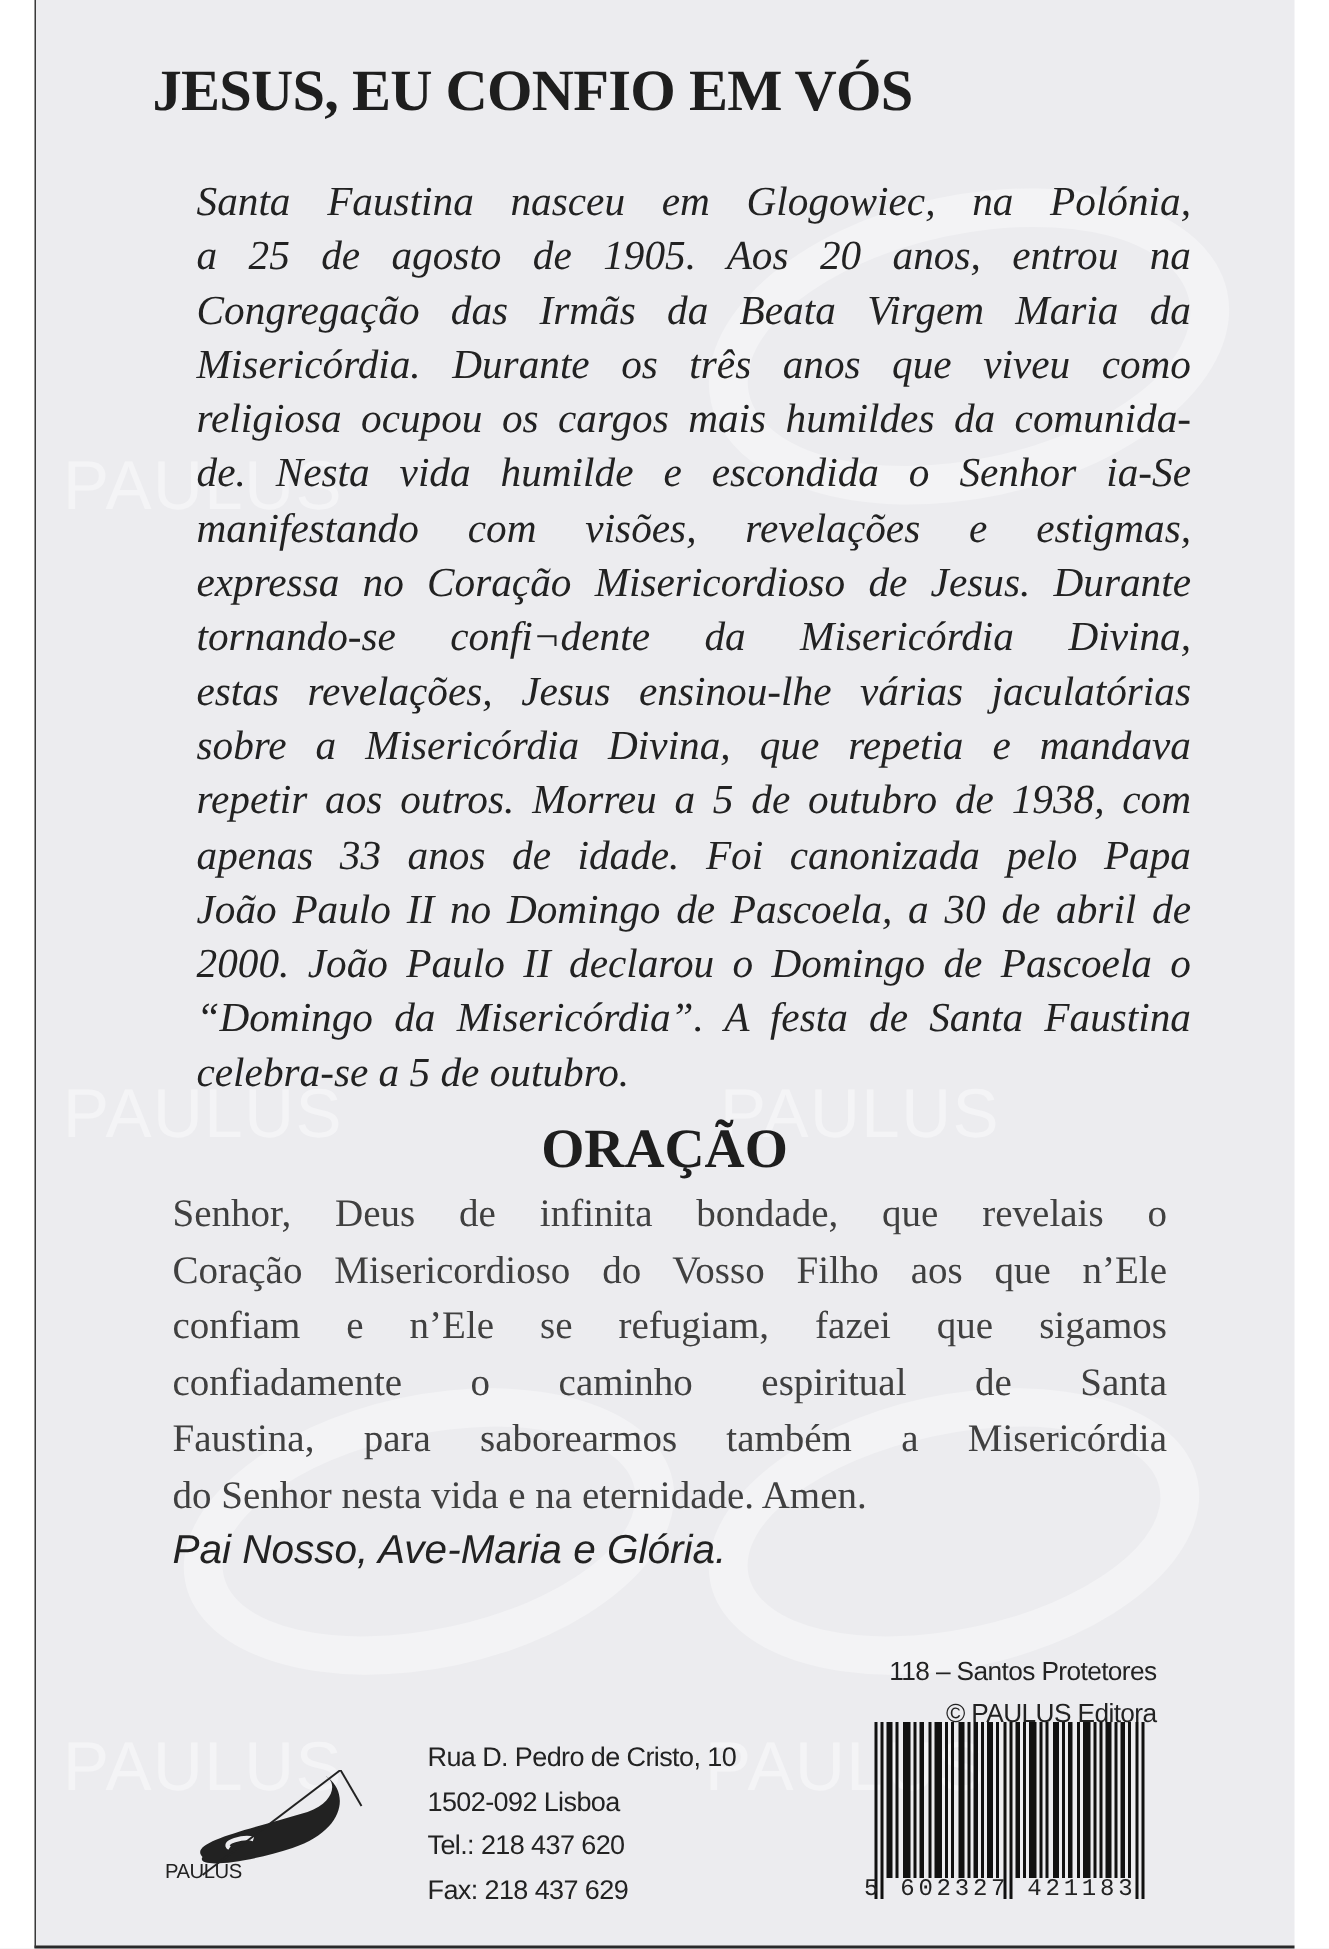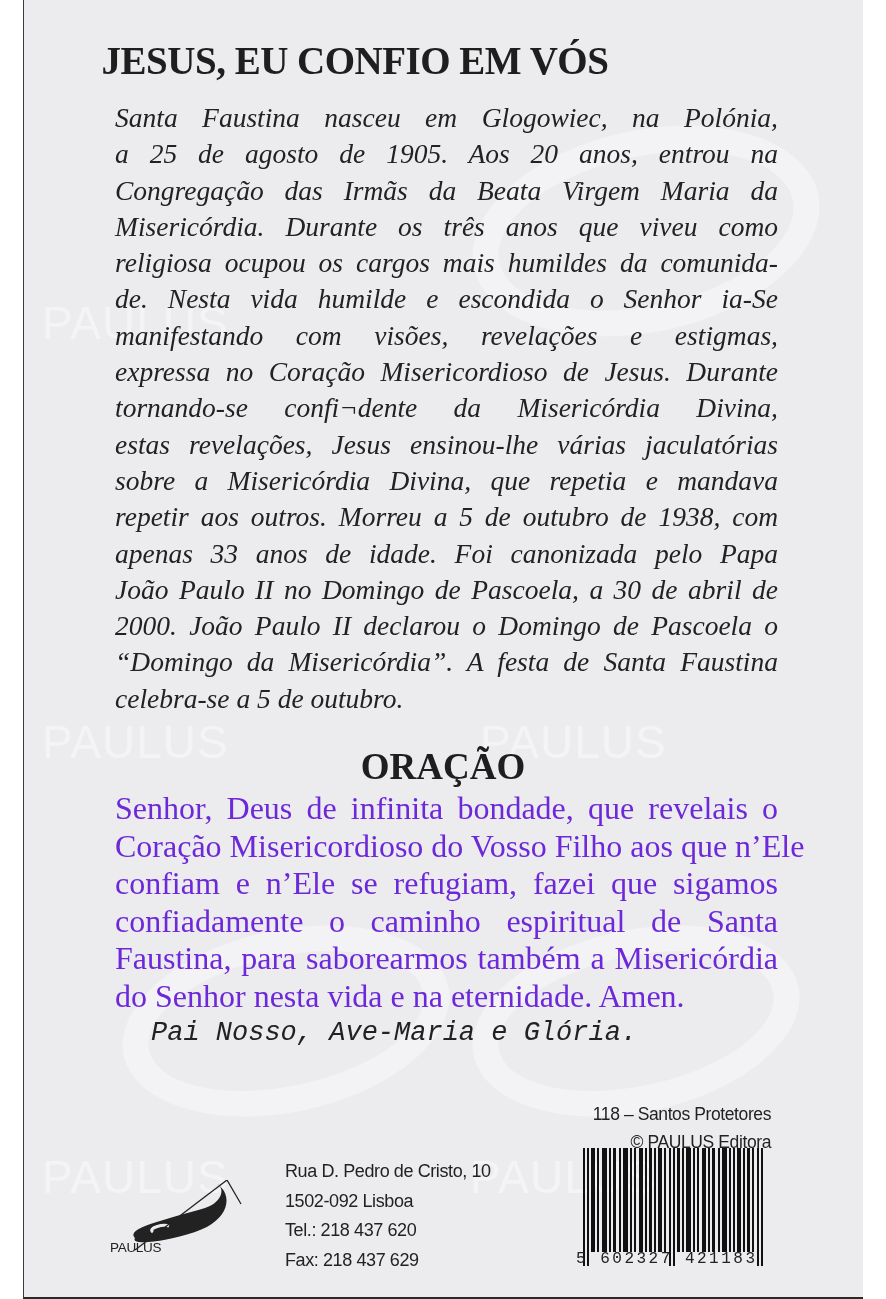--- a/index.html
+++ b/index.html
@@ -10,37 +10,37 @@
   }
   .wm { position:absolute; font-family:"Liberation Sans", sans-serif; font-size:46px; color:#f4f4f6; letter-spacing:1px; pointer-events:none; }
   .swirl { position:absolute; border-radius:50%; border:26px solid #f3f3f5; pointer-events:none; }
   .title {
     position:absolute; left:0; top:38px; width:710px; text-align:center;
     font-family:"Liberation Serif", serif; font-weight:bold; font-size:39px; color:#1e1e1e; letter-spacing:-0.5px;
   }
   .bio {
     position:absolute; left:115px; top:100px; width:663px;
     font-family:"Liberation Serif", serif; font-style:italic; font-size:27.5px; line-height:36.3px;
-    color:#222; text-align:justify; margin:0;
+    color:#222; text-align:justify; margin:16px;
   }
   .bio-line { display:block; text-align:justify; text-align-last:justify; white-space:nowrap; }
   .bio-line.last { text-align-last:left; }
   .prayer-title {
     position:absolute; left:0; top:745px; width:886px; text-align:center;
     font-family:"Liberation Serif", serif; font-weight:bold; font-size:37px; color:#1e1e1e;
   }
   .prayer {
     position:absolute; left:115px; top:790px; width:663px;
-    font-family:"Liberation Serif", serif; font-size:32px; line-height:37.5px; color:#6d28d9;
+    font-family:"Liberation Serif", serif; font-size:26px; line-height:37.5px; color:#404040;
   }
   .pline { display:block; text-align:justify; text-align-last:justify; white-space:nowrap; }
   .pline.last { text-align-last:left; }
   .doxology {
     position:absolute; left:115px; top:1018px;
-    font-family:Liberation Mono, monospace; font-style:italic; font-size:27px; color:#222;margin-left:36px;
+    font-family:Liberation Sans, sans-serif; font-style:italic; font-size:27px; color:#222;
   }
   .series {
     position:absolute; right:115px; top:1080px; text-align:right;
     font-family:"Liberation Sans", sans-serif; font-size:17.5px; line-height:28px; color:#222; letter-spacing:-0.4px;margin-top:20px;
   }
   .address {
     position:absolute; left:285px; top:1157px;
     font-family:"Liberation Sans", sans-serif; font-size:18px; line-height:29.5px; color:#222; letter-spacing:-0.4px;
   }
   .logo { position:absolute; left:105px; top:1180px; width:140px; height:80px; }

